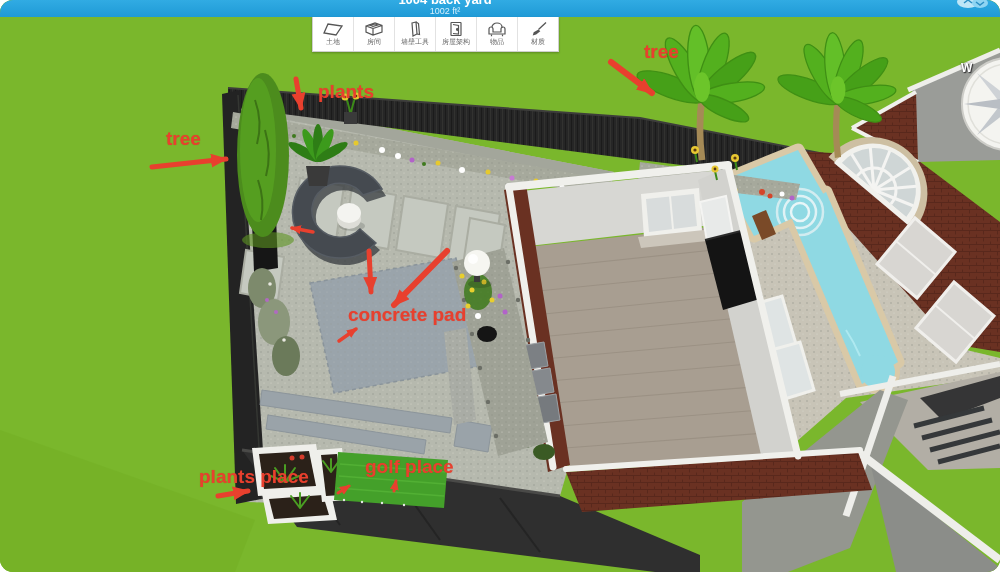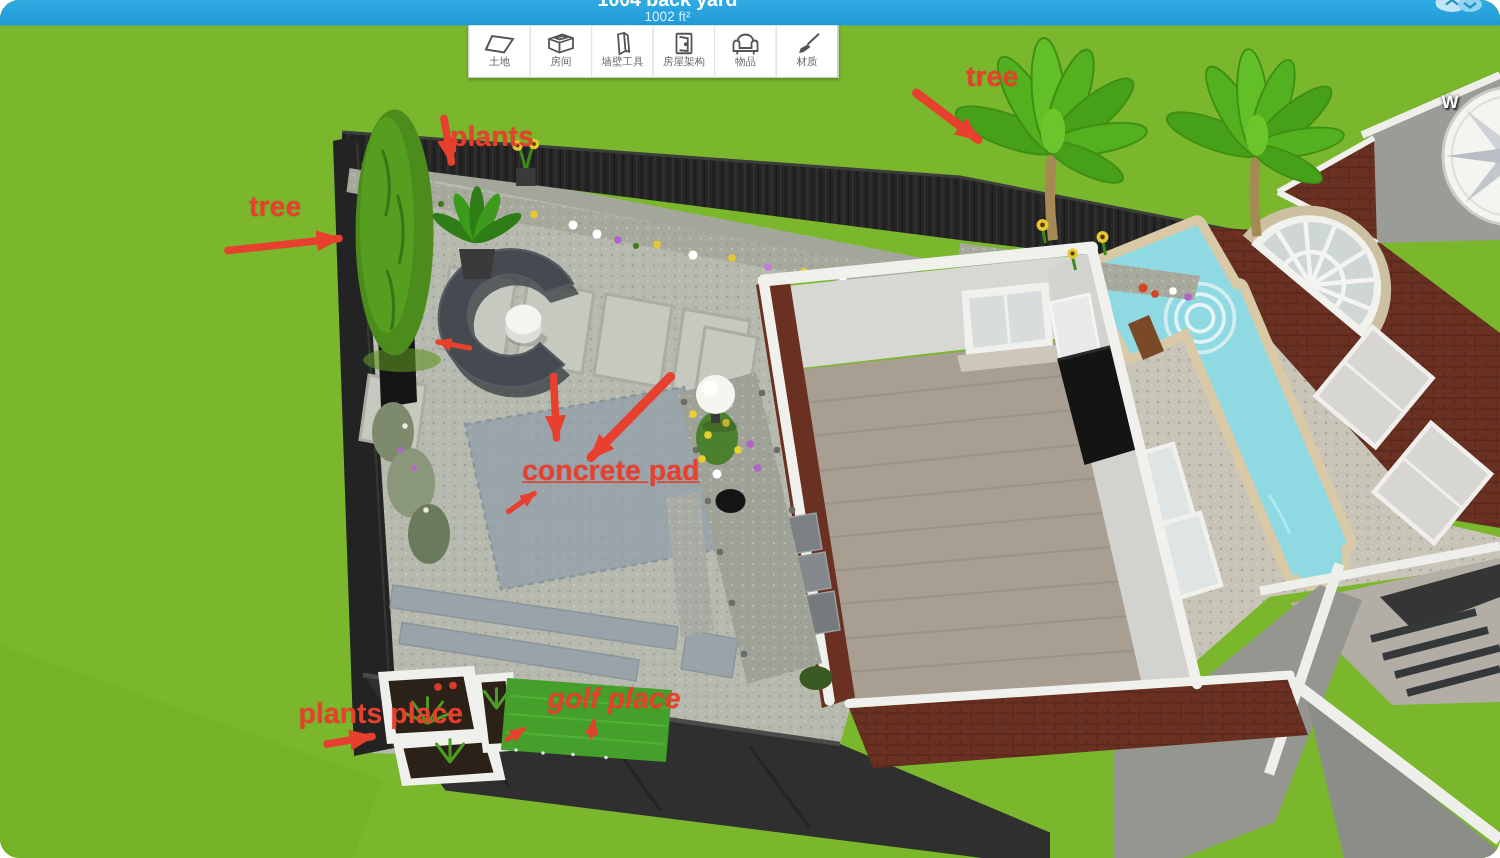--- a/index.html
+++ b/index.html
@@ -496,21 +496,21 @@
       <svg width="24" height="18" viewBox="0 0 24 18" fill="none" stroke="#555" stroke-width="1.3">
         <path d="M20,2.5 L12.5,9.5"></path>
         <path d="M12.5,9.5 l1.8,1.8 -4.2,3.2 -3.4,1 1,-3.2 z" fill="#555" stroke="none"></path>
       </svg>
         </span>
     <span class="tool-label">材质</span>
   </div>
 </div>
 
 <span class="annotation" style="left:166px;top:132px;">tree</span>
-<span class="annotation" style="left:300px;top:85px;">plants</span>
+<span class="annotation" style="left:318px;top:85px;">plants</span>
 <span class="annotation" style="left:644px;top:45px;">tree</span>
-<span class="annotation" style="left:348px;top:308px;text-decoration:underline;">concrete pad</span>
+<span class="annotation" style="left:348px;top:308px;">concrete pad</span>
 <span class="annotation" style="left:163px;top:470px;margin-left:36px;">plants place</span>
-<span class="annotation" style="left:365px;top:460px;font-style:italic;">golf place</span>
+<span class="annotation" style="left:365px;top:460px;">golf place</span>
 
 <span class="west-label">W</span>
 
 </div>
 
 </body></html>

